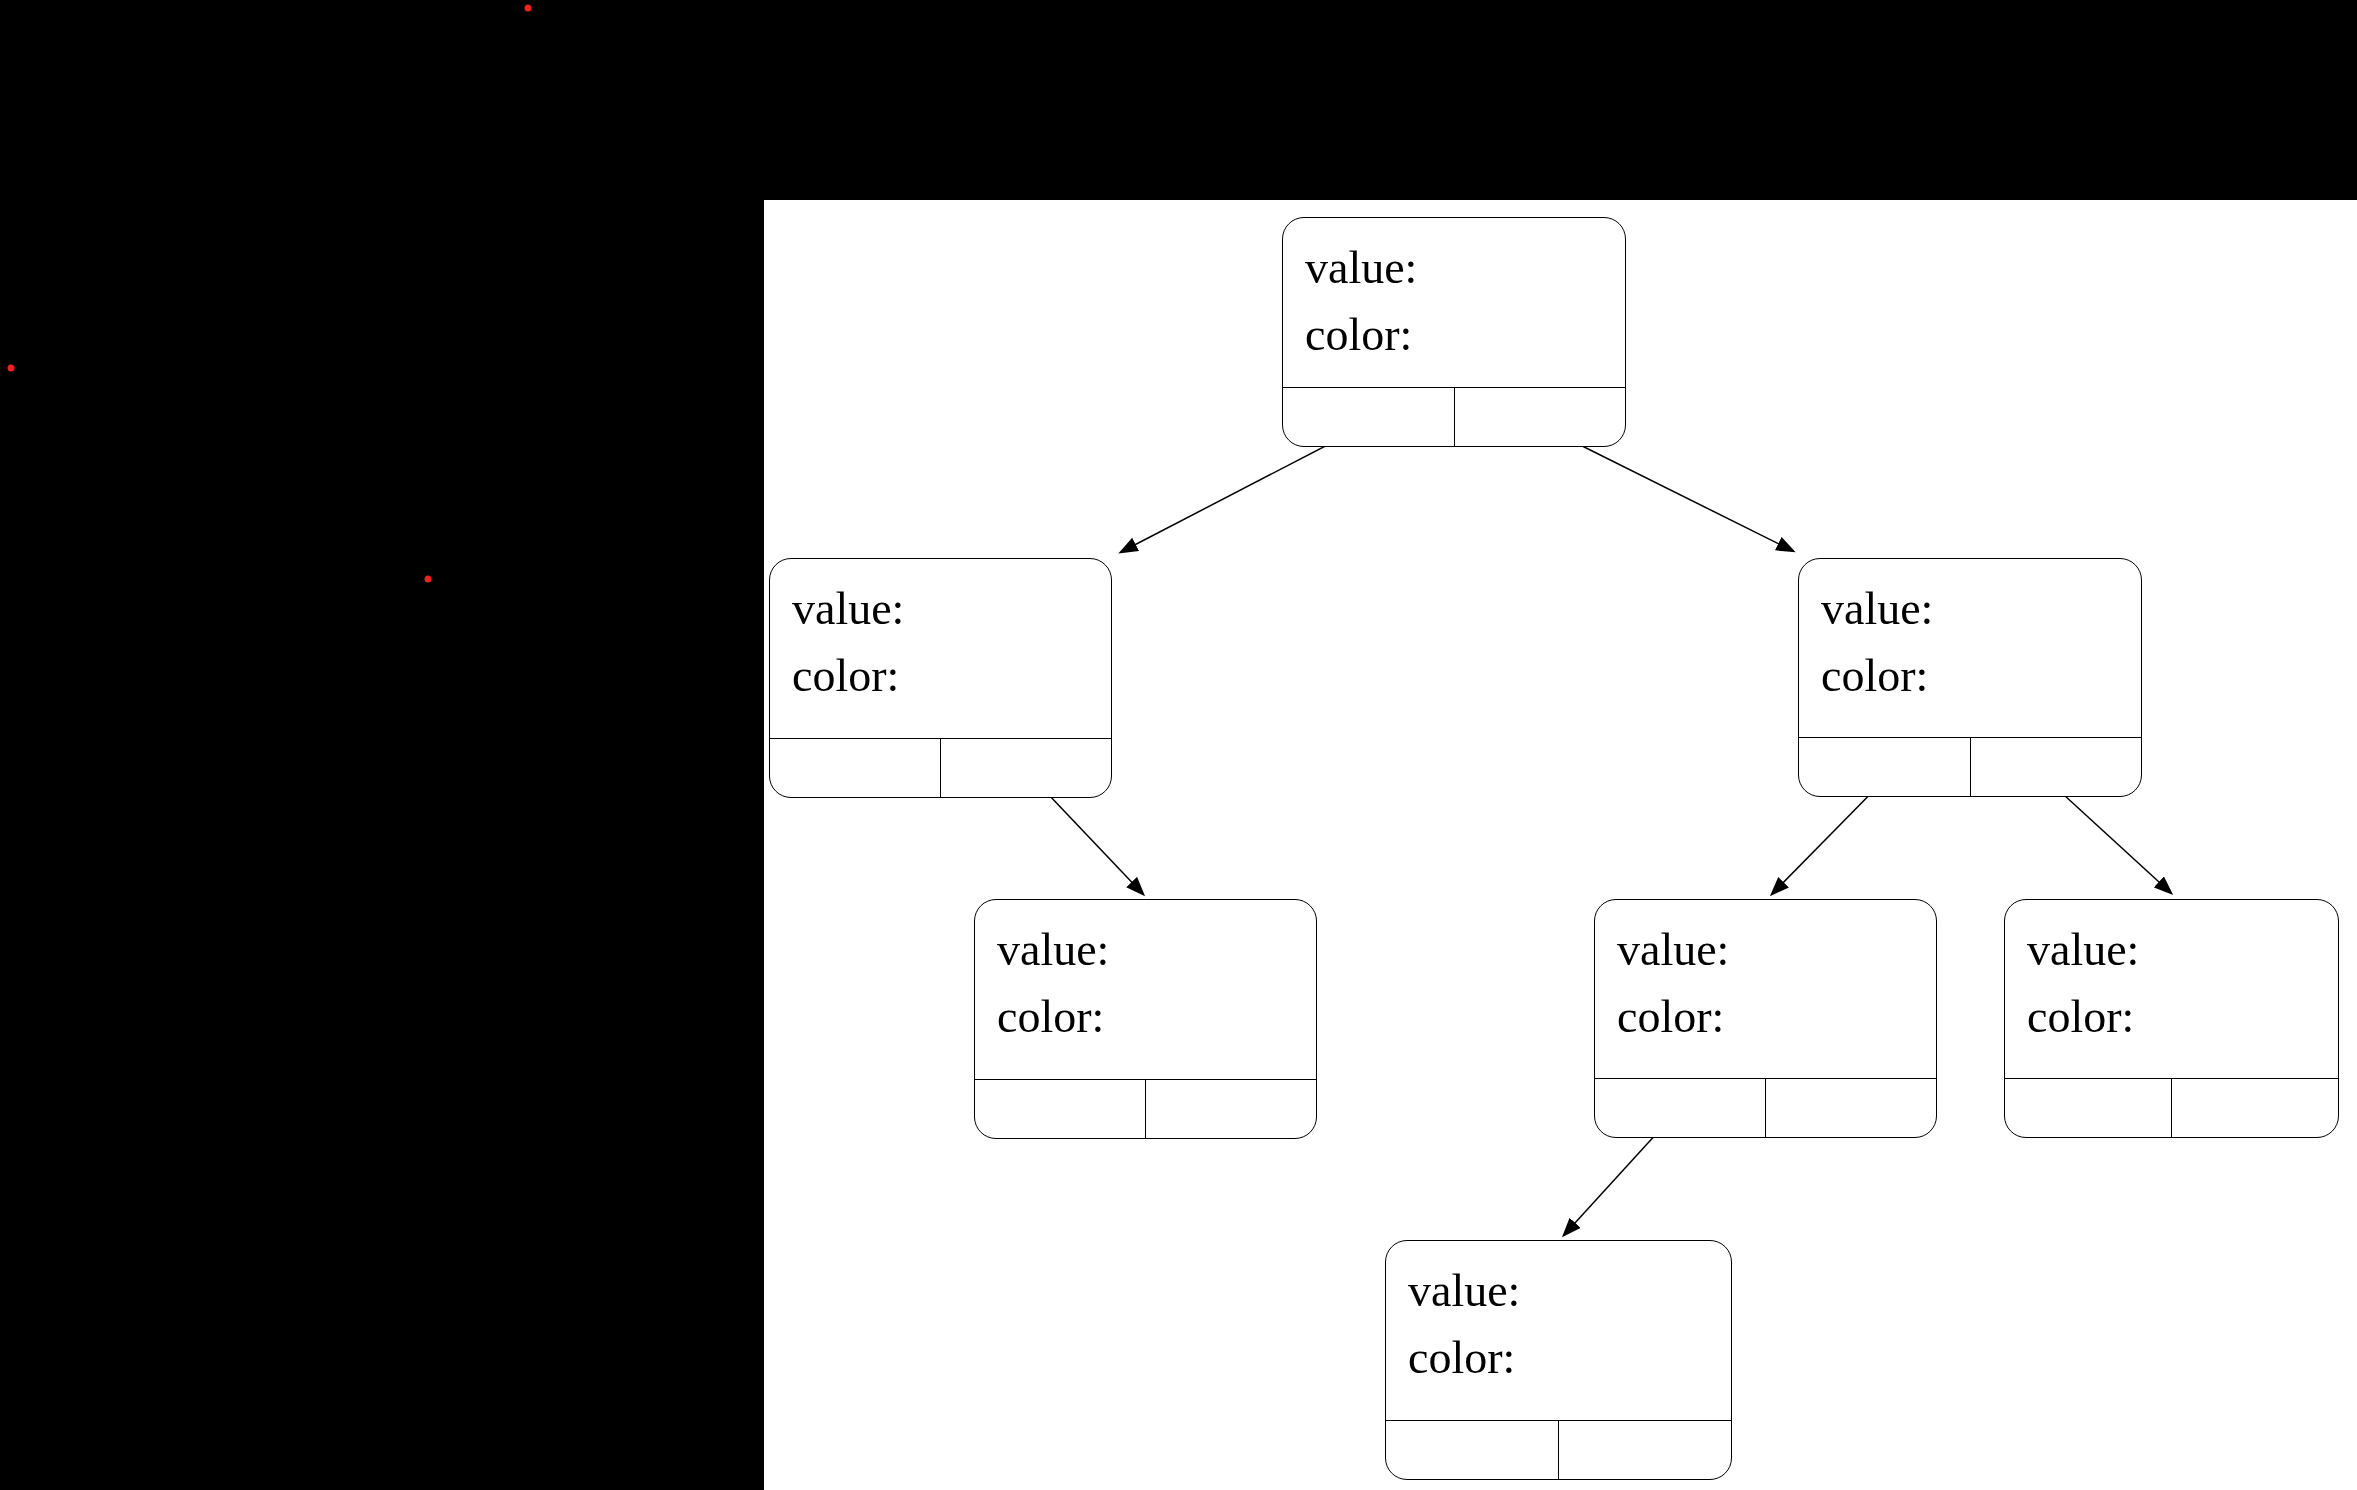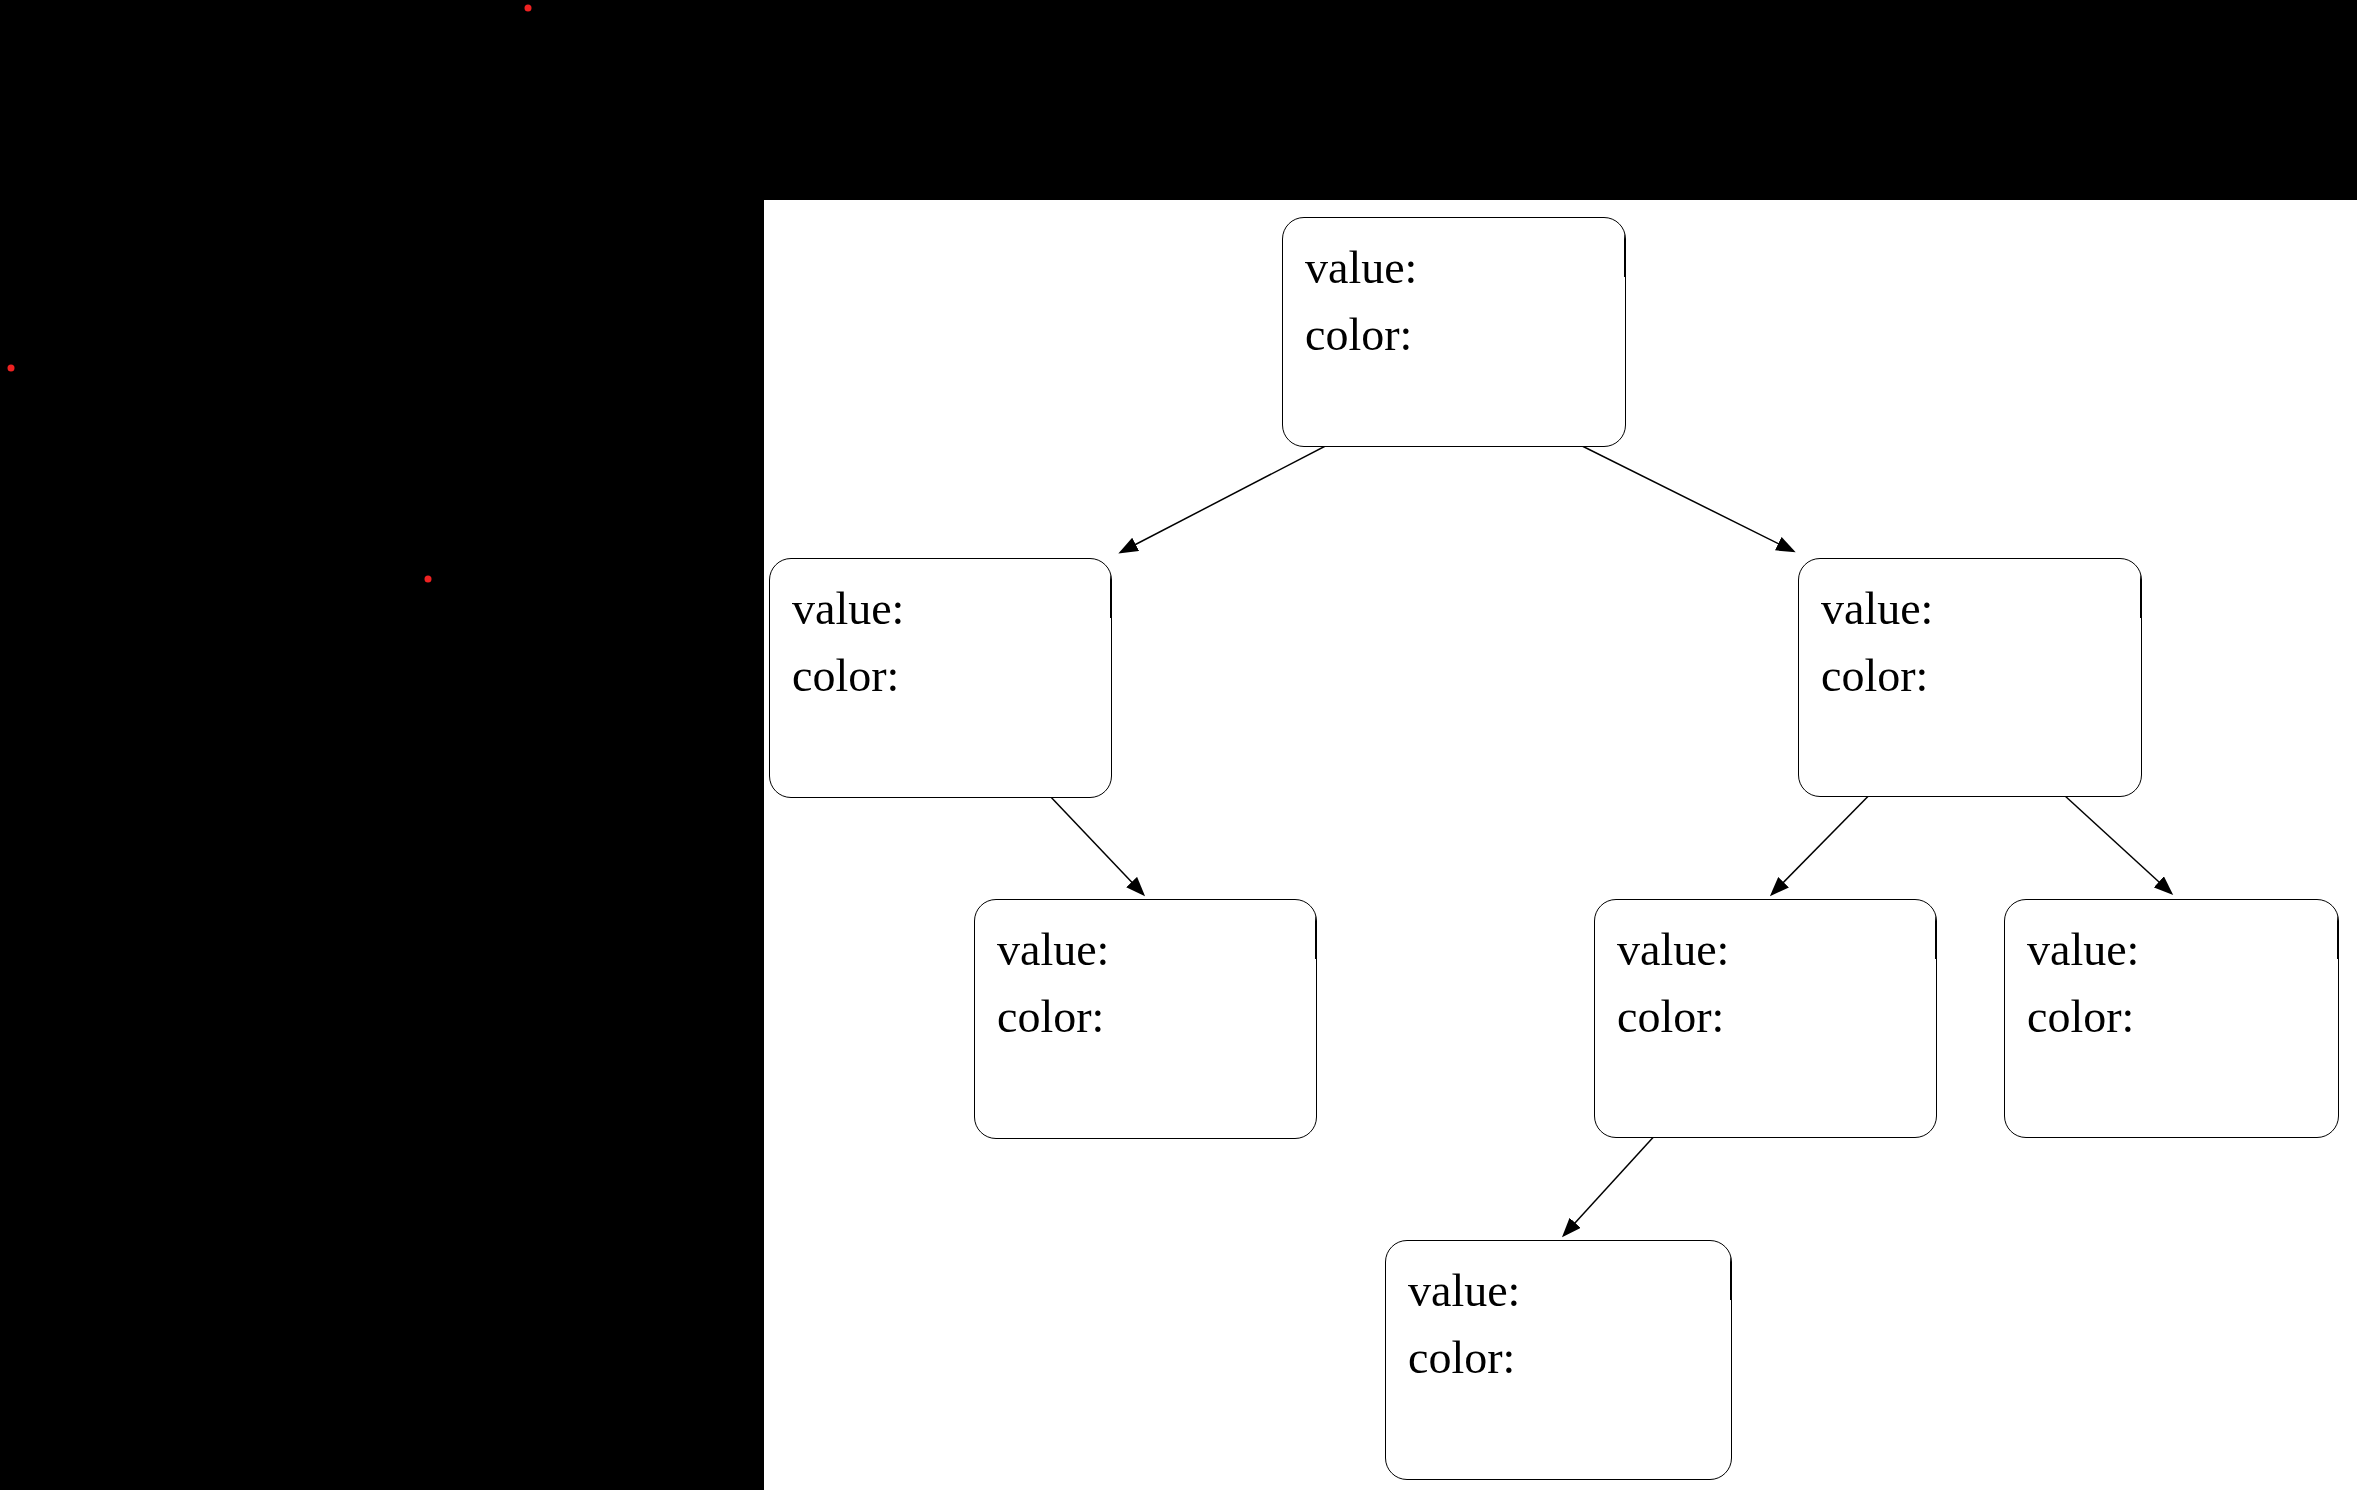--- a/index.html
+++ b/index.html
@@ -45,21 +45,21 @@
   #nodes-layer {
     position: absolute;
     inset: 0;
   }
   .tree-node {
     position: absolute;
     background: #ffffff;
     border: 1.5px solid #000000;
     border-radius: 22px;
     display: flex;
-    flex-direction: row;
+    flex-direction: column;
     overflow: hidden;
   }
   .node-fields {
     flex: 1;
     padding: 16px 0 0 22px;
     font-size: 46px;
     line-height: 67px;
     color: #000000;
   }
   .pointer-row {

